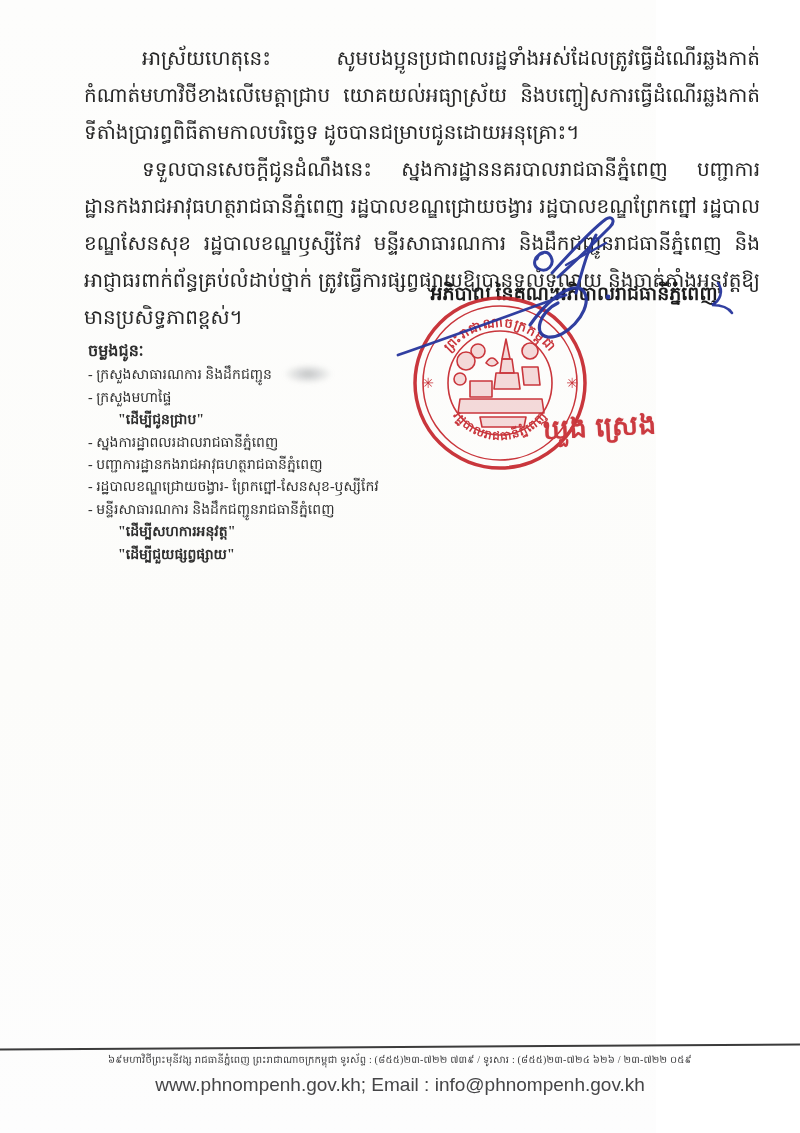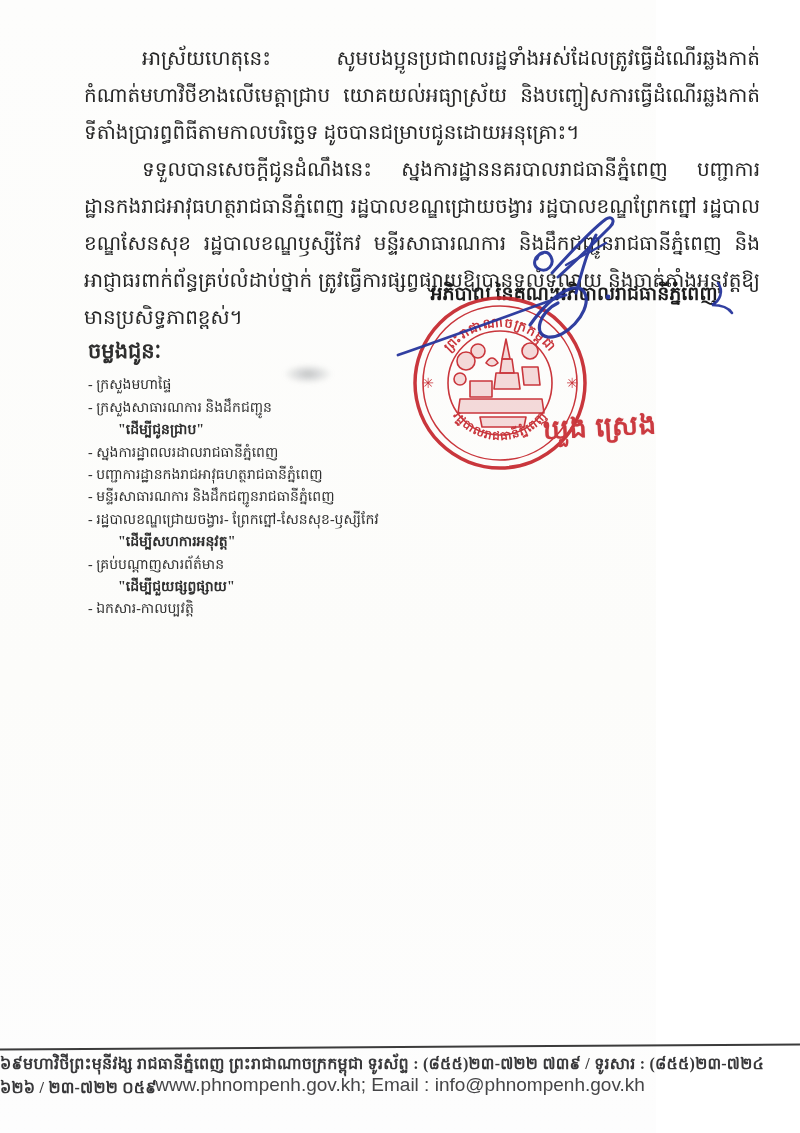--- a/index.html
+++ b/index.html
@@ -35,37 +35,37 @@
     font-size:27px;font-weight:bold;color:#cb3a40;
     transform:rotate(-3deg);letter-spacing:1px;white-space:nowrap;
     text-shadow:0 0 1px rgba(203,58,64,.45);
   }
   .ink-overlay{position:absolute;left:380px;top:205px;width:380px;height:270px;pointer-events:none;}
   
   .cc-block{
     position:absolute;left:88px;top:340px;width:300px;
     font-size:14px;line-height:22.4px;color:#2e2e2e;
   }
-  .cc-heading{font-weight:bold;font-size:21px;margin-bottom:12px;}
+  .cc-heading{font-weight:bold;font-size:16px;margin-bottom:2px;}
   .cc-bullet{}
   .cc-sub{font-weight:bold;padding-left:30px;}
   
   .smudge{
     position:absolute;left:283px;top:364px;width:50px;height:20px;
     background:radial-gradient(ellipse at center,rgba(120,125,130,.45),rgba(120,125,130,0) 70%);
     filter:blur(2px);border-radius:50%;
   }
   
   .footer-rule{
     position:absolute;left:0;top:1046px;width:800px;height:2px;
     background:#3b3b3b;transform:rotate(-0.35deg);
   }
   .footer-line1{
-    position:absolute;left:0;top:1053px;width:800px;
-    font-size:16px;font-weight:700;color:#38383a;letter-spacing:.2px;
+    position:absolute;left:0;top:1053px;width:800px;text-align:center;
+    font-size:10px;font-weight:400;color:#38383a;letter-spacing:.2px;
   }
   .footer-line2{
     position:absolute;left:0;top:1074px;width:800px;text-align:center;
     font-family:"Liberation Sans","DejaVu Sans",sans-serif;
     font-size:19px;color:#454547;
   }
 </style>
 </head>
 <body>
 
@@ -133,31 +133,29 @@
       <path d="M 196 88 C 202 66 208 44 216 30" stroke-width="3"></path>
       <circle cx="228" cy="92" r="2.4" fill="#26359c" stroke="none"></circle>
     </g>
   </svg>
 
   <div class="signer-name">ឃួង ស្រេង</div>
 
   <div class="cc-block">
     <div class="cc-heading">ចម្លងជូនៈ</div>
     <div>
+        <div class="cc-bullet">- ក្រសួងសាធារណការ និងដឹកជញ្ជូន</div>
         <div class="cc-bullet">- ក្រសួងមហាផ្ទៃ</div>
-        <div class="cc-bullet">- ក្រសួងសាធារណការ និងដឹកជញ្ជូន</div>
         <div class="cc-sub">"ដើម្បីជូនជ្រាប"</div>
         <div class="cc-bullet">- ស្នងការដ្ឋាពលរដាលរាជធានីភ្នំពេញ</div>
         <div class="cc-bullet">- បញ្ជាការដ្ឋានកងរាជអាវុធហត្ថរាជធានីភ្នំពេញ</div>
+        <div class="cc-bullet">- រដ្ឋបាលខណ្ឌជ្រោយចង្វារ- ព្រែកព្នៅ-សែនសុខ-ឫស្សីកែវ</div>
         <div class="cc-bullet">- មន្ទីរសាធារណការ និងដឹកជញ្ជូនរាជធានីភ្នំពេញ</div>
-        <div class="cc-bullet">- រដ្ឋបាលខណ្ឌជ្រោយចង្វារ- ព្រែកព្នៅ-សែនសុខ-ឫស្សីកែវ</div>
         <div class="cc-sub">"ដើម្បីសហការអនុវត្ត"</div>
-        <div class="cc-bullet">- គ្រប់បណ្ដាញសារព័ត៌មាន</div>
         <div class="cc-sub">"ដើម្បីជួយផ្សព្វផ្សាយ"</div>
-        <div class="cc-bullet">- ឯកសារ-កាលប្បវត្តិ</div>
       </div>
   </div>
 
   <div class="footer-rule"></div>
   <div class="footer-line1">៦៩មហាវិថីព្រះមុនីវង្ស រាជធានីភ្នំពេញ ព្រះរាជាណាចក្រកម្ពុជា ទូរស័ព្ទ : (៨៥៥)២៣-៧២២ ៧៣៩ / ទូរសារ : (៨៥៥)២៣-៧២៤ ៦២៦ / ២៣-៧២២ ០៥៩</div>
   <div class="footer-line2">www.phnompenh.gov.kh; Email : info@phnompenh.gov.kh</div>
 
 </div>
 
 </body></html>

